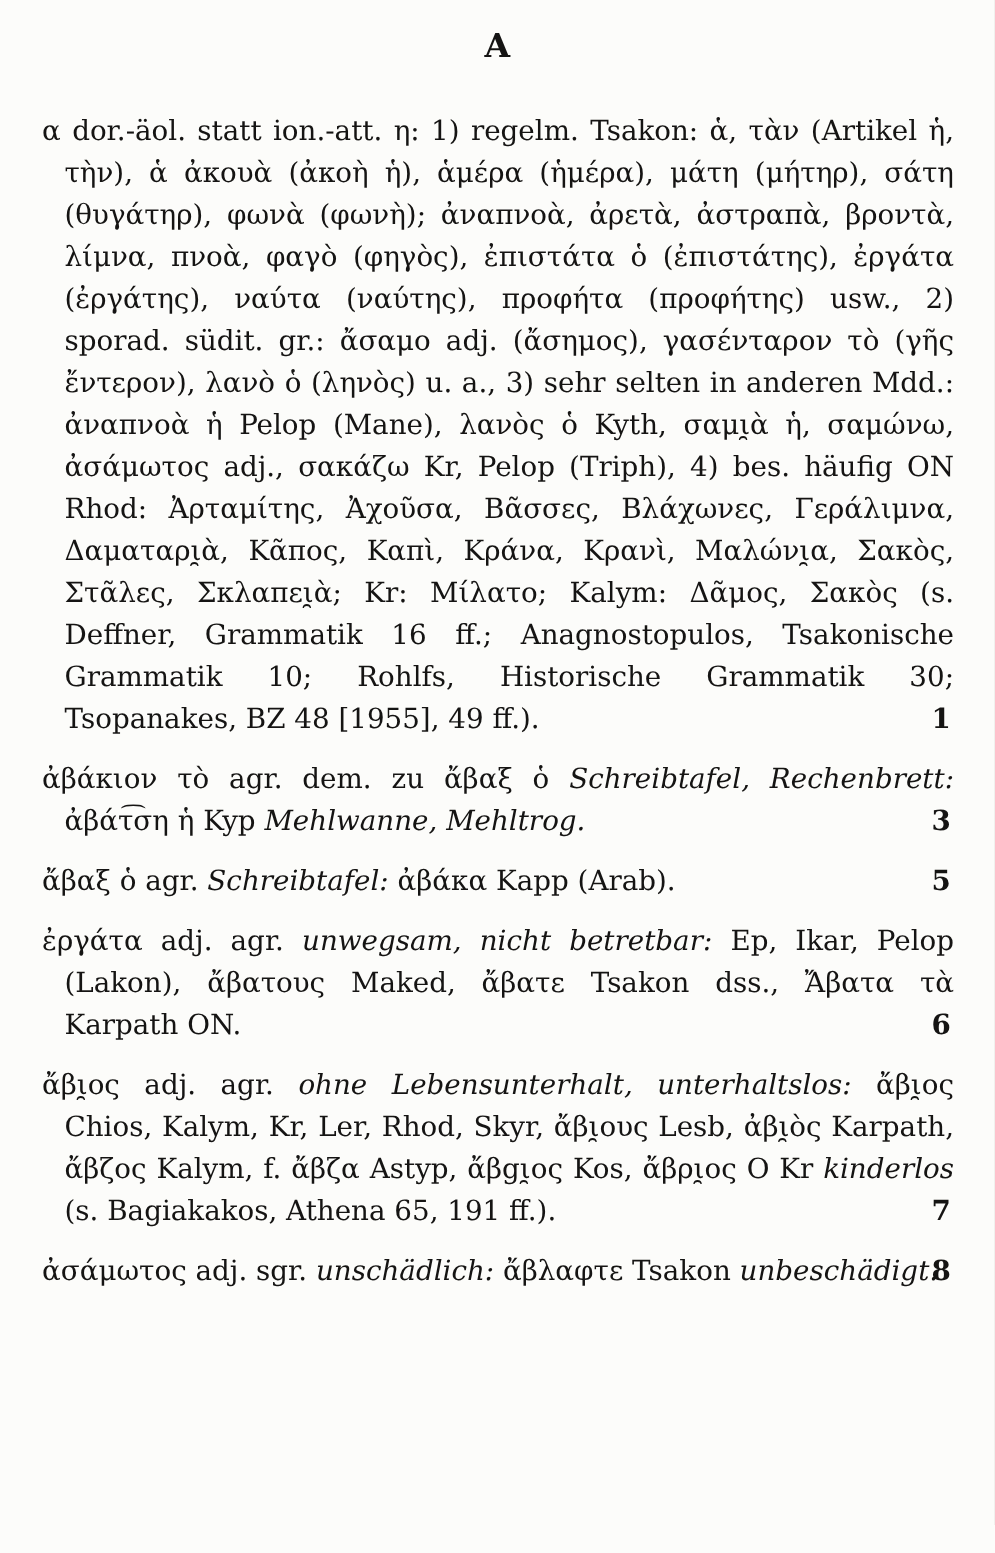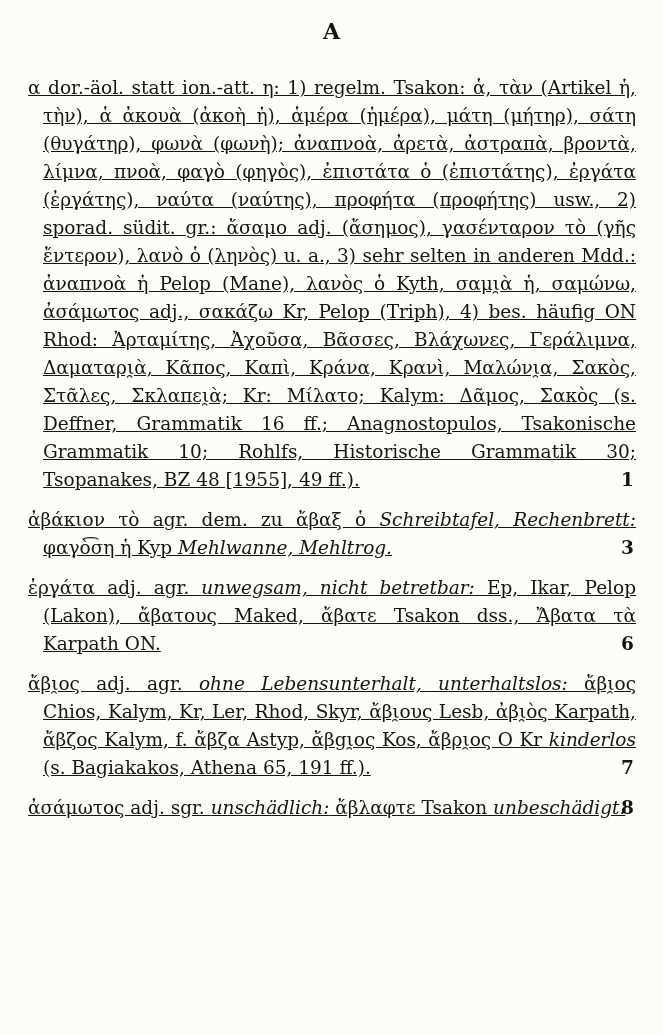--- a/index.html
+++ b/index.html
@@ -28,21 +28,20 @@
     margin: 6px 0 30px 0;
   }
   .entries { }
   p.entry {
     margin: 0 0 12px 0;
     line-height: 28px;
     text-align: justify;
     padding-left: 15px;
     text-indent: -15px;
     position: relative;
-    text-decoration: underline;
   }
   p.entry .seg.it {
     font-style: italic;
   }
   p.entry .num {
     position: absolute;
     right: 0;
     bottom: 0;
     font-weight: bold;
     font-style: normal;
@@ -52,19 +51,20 @@
   }
 </style>
 </head>
 <body>
 
 <div class="page">
   <div class="header-letter">A</div>
 
   <div class="entries">
       <p class="entry"><span class="seg">α dor.-äol. statt ion.-att. η: 1) regelm. Tsakon: ἁ, τὰν (Artikel ἡ, τὴν), ἁ ἀκουὰ (ἀκοὴ ἡ), ἁμέρα (ἡμέρα), μάτη (μήτηρ), σάτη (θυγάτηρ), φωνὰ (φωνὴ); ἀναπνοὰ, ἀρετὰ, ἀστραπὰ, βροντὰ, λίμνα, πνοὰ, φαγὸ (φηγὸς), ἐπιστάτα ὁ (ἐπιστάτης), ἐργάτα (ἐργάτης), ναύτα (ναύτης), προφήτα (προφήτης) usw., 2) sporad. südit. gr.: ἄσαμο adj. (ἄσημος), γασένταρον τὸ (γῆς ἔντερον), λανὸ ὁ (ληνὸς) u. a., 3) sehr selten in anderen Mdd.: ἀναπνοὰ ἡ Pelop (Mane), λανὸς ὁ Kyth, σαμι̯ὰ ἡ, σαμώνω, ἀσάμωτος adj., σακάζω Kr, Pelop (Triph), 4) bes. häufig ON Rhod: Ἀρταμίτης, Ἀχοῦσα, Βᾶσσες, Βλάχωνες, Γεράλιμνα, Δαματαρι̯ὰ, Κᾶπος, Καπὶ, Κράνα, Κρανὶ, Μαλώνι̯α, Σακὸς, Στᾶλες, Σκλαπει̯ὰ; Kr: Μίλατο; Kalym: Δᾶμος, Σακὸς (s. Deffner, Grammatik 16 ff.; Anagnostopulos, Tsakonische Grammatik 10; Rohlfs, Historische Grammatik 30; Tsopanakes, BZ 48 [1955], 49 ff.).</span><span class="num">1</span></p>
-      <p class="entry"><span class="seg">ἀβάκιον τὸ agr. dem. zu ἄβαξ ὁ </span><span class="seg it">Schreibtafel, Rechenbrett:</span><span class="seg"> φαγὸ͡ση ἡ Kyp </span><span class="seg it">Mehlwanne, Mehltrog.</span><span class="num">3</span></p>
+      <p class="entry"><span class="seg">ἀβάκιον τὸ agr. dem. zu ἄβαξ ὁ </span><span class="seg it">Schreibtafel, Rechenbrett:</span><span class="seg"> ἀβάτ͡ση ἡ Kyp </span><span class="seg it">Mehlwanne, Mehltrog.</span><span class="num">3</span></p>
+      <p class="entry"><span class="seg">ἄβαξ ὁ agr. </span><span class="seg it">Schreibtafel:</span><span class="seg"> ἀβάκα Kapp (Arab).</span><span class="num">5</span></p>
       <p class="entry"><span class="seg">ἐργάτα adj. agr. </span><span class="seg it">unwegsam, nicht betretbar:</span><span class="seg"> Ep, Ikar, Pelop (Lakon), ἄβατους Maked, ἄβατε Tsakon dss., Ἄβατα τὰ Karpath ON.</span><span class="num">6</span></p>
       <p class="entry"><span class="seg">ἄβι̯ος adj. agr. </span><span class="seg it">ohne Lebensunterhalt, unterhaltslos:</span><span class="seg"> ἄβι̯ος Chios, Kalym, Kr, Ler, Rhod, Skyr, ἄβι̯ους Lesb, ἀβι̯ὸς Karpath, ἄβζος Kalym, f. ἄβζα Astyp, ἄβgι̯ος Kos, ἄβρι̯ος O Kr </span><span class="seg it">kinderlos</span><span class="seg"> (s. Bagiakakos, Athena 65, 191 ff.).</span><span class="num">7</span></p>
       <p class="entry"><span class="seg">ἀσάμωτος adj. sgr. </span><span class="seg it">unschädlich:</span><span class="seg"> ἄβλαφτε Tsakon </span><span class="seg it">unbeschädigt.</span><span class="num">8</span></p>
     </div>
 
 </div>
 
 </body></html>

